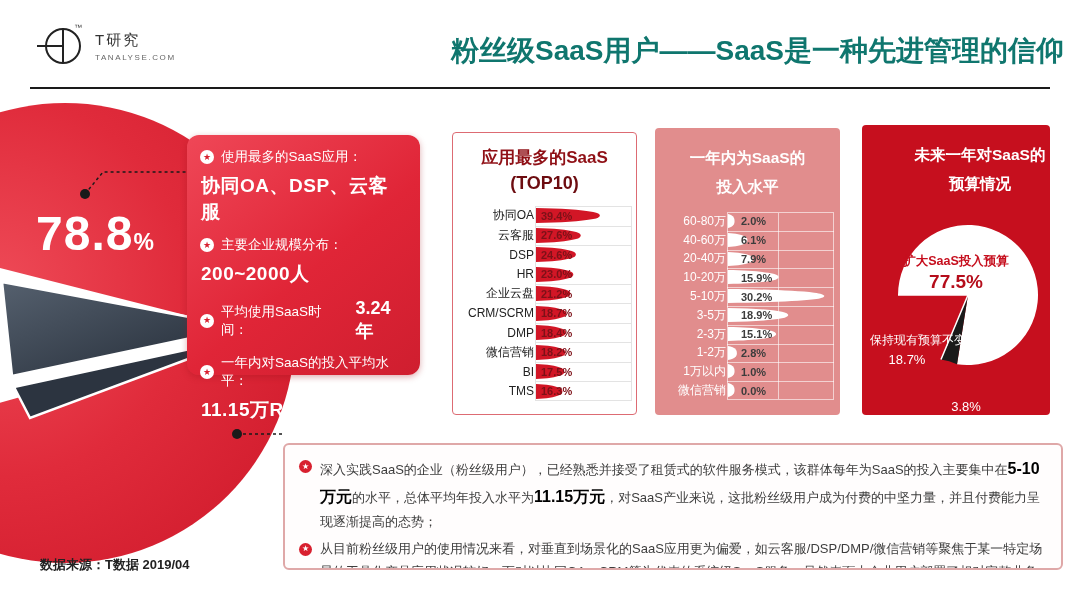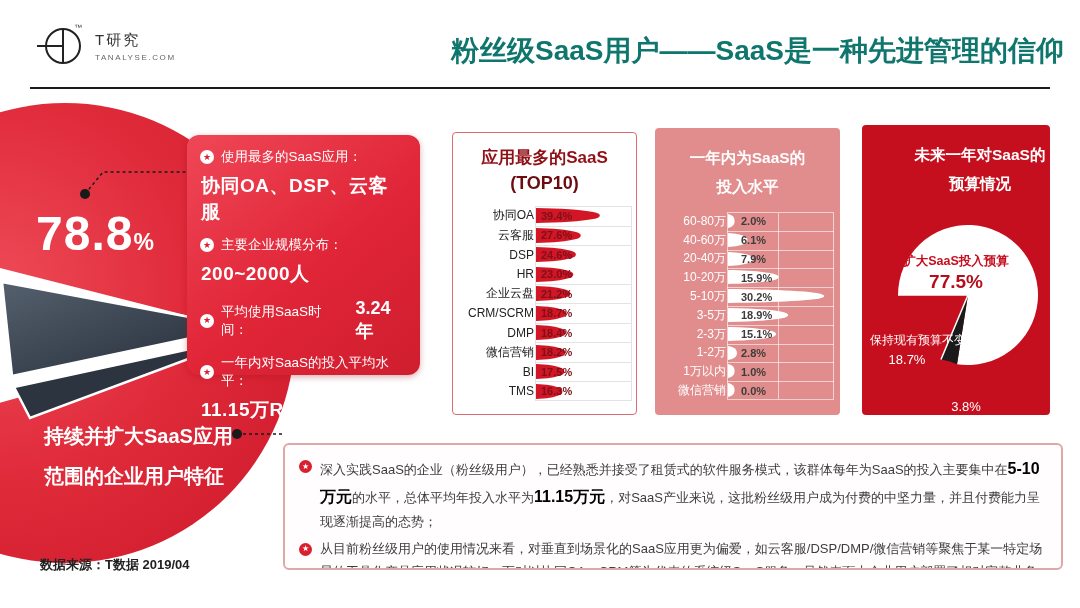--- a/index.html
+++ b/index.html
@@ -127,24 +127,20 @@
       <circle cx="65" cy="233" r="230" fill="url(#redGrad)"></circle>
       <path d="M252,232 L-8,166 L-8,305 Z" fill="#ffffff"></path>
       <path d="M243,227 L2,182 L12,276 Z" fill="url(#slateGrad)" stroke="#fff" stroke-width="2.5"></path>
       <path d="M250,236 L14,287 L30,318 Z" fill="#2c3440" stroke="#fff" stroke-width="2.5"></path>
       <circle cx="85" cy="94" r="5" fill="#1a1a1a"></circle>
       <path d="M85,94 L103,72 L190,72" fill="none" stroke="#1a1a1a" stroke-width="1.5" stroke-dasharray="3,3"></path>
       <circle cx="237" cy="334" r="5" fill="#1a1a1a"></circle>
       <path d="M243,334 L284,334" fill="none" stroke="#1a1a1a" stroke-width="1.5" stroke-dasharray="3,3"></path>
     </svg>
     <div class="pct"><span>78.8</span><span class="sign">%</span></div>
-    <div class="caption">
-      <div>持续并扩大SaaS应用</div>
-      <div>范围的企业用户特征</div>
-    </div>
   </div>
 
   <div id="info-box">
     <div class="ib-item">
       <div class="ib-label-row">
           <span class="star-bullet">★</span>
           <span>使用最多的SaaS应用：</span>
         </div>
       <div class="ib-value">协同OA、DSP、云客服</div>
     </div>

